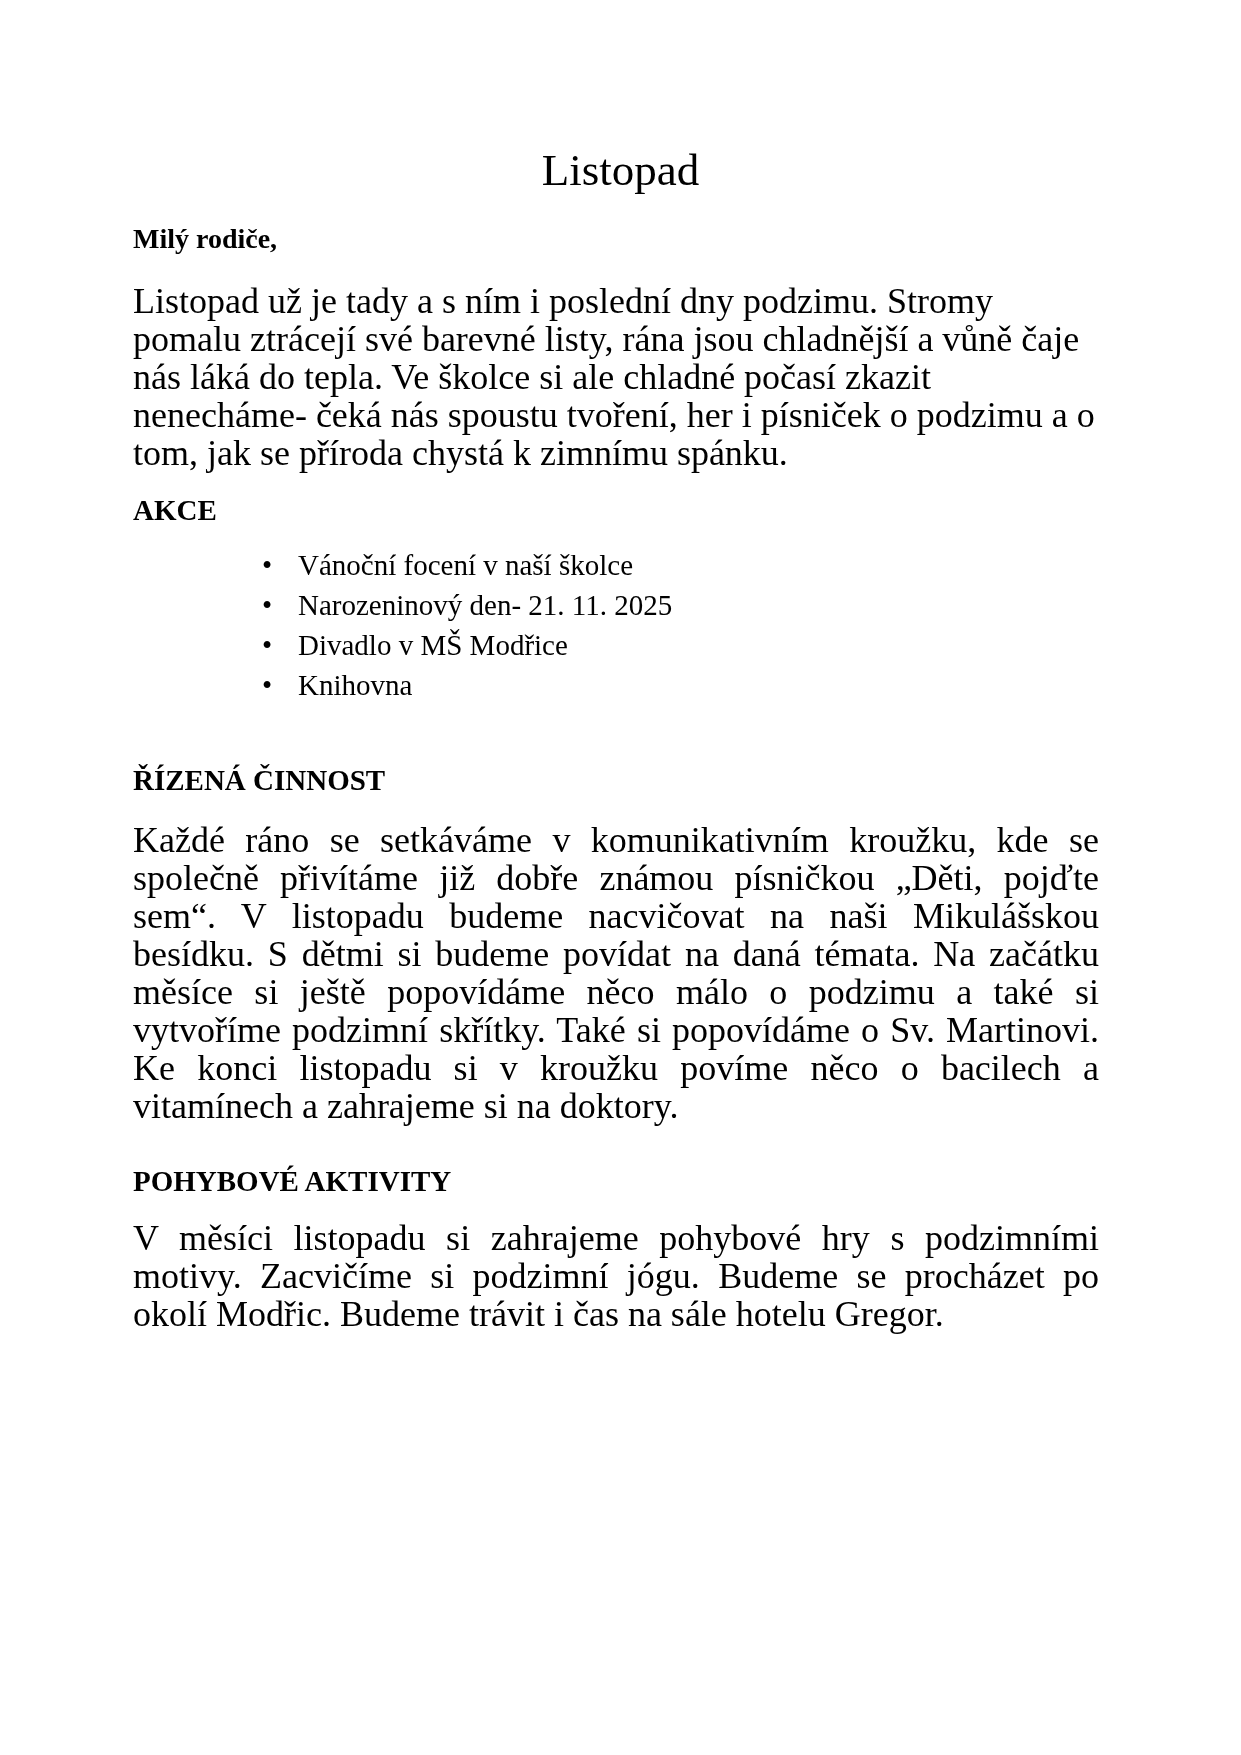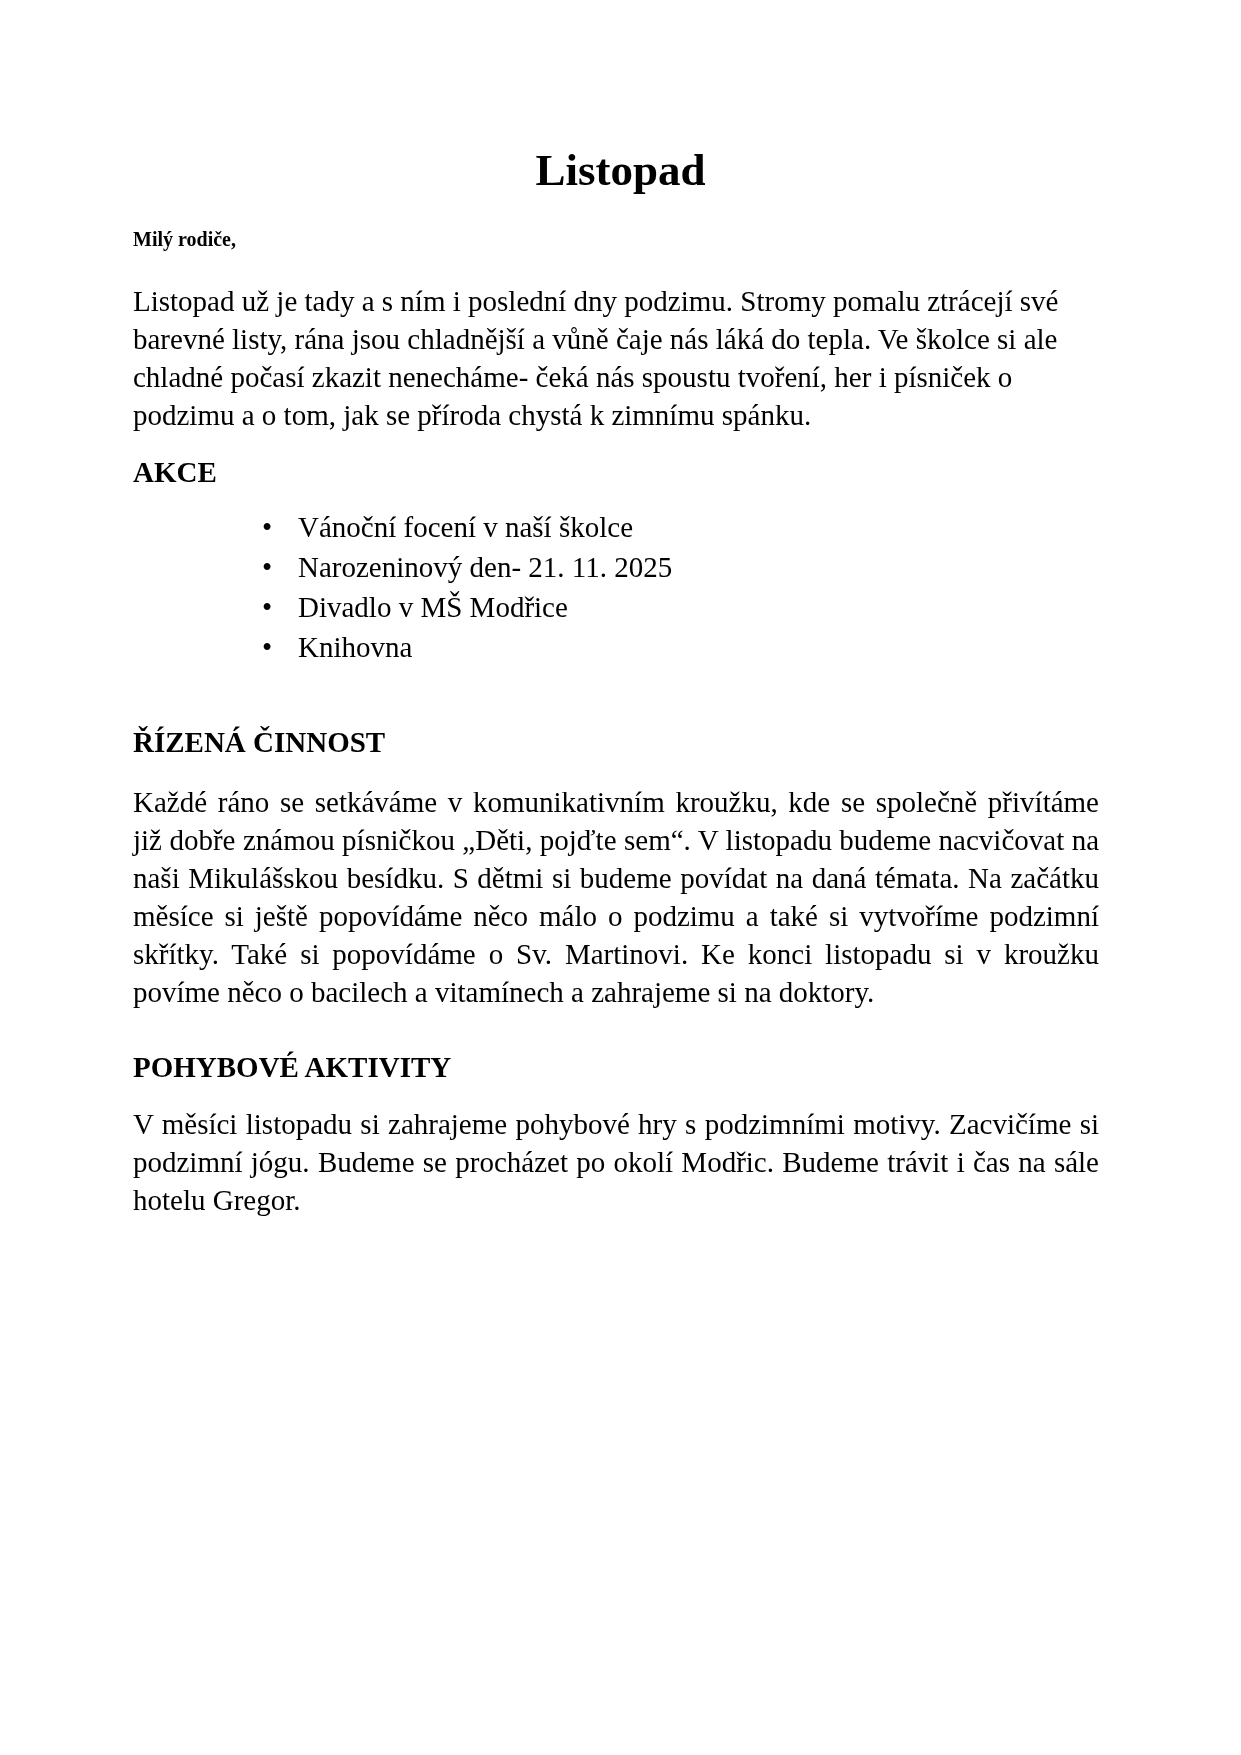--- a/index.html
+++ b/index.html
@@ -18,39 +18,39 @@
     box-sizing: border-box;
     width: 1241px;
     height: 1755px;
     padding: 0 133px;
     background: #ffffff;
   }
   .doc-title {
     margin: 144px 0 0 0;
     font-size: 45px;
     line-height: 52px;
-    font-weight: bold;
+    font-weight: normal;
     text-align: center;
   }
   .doc-subtitle {
     margin: 22px 0 0 0;
     font-size: 41px;
     line-height: 48px;
     font-weight: bold;
     text-align: center;
   }
   .greeting {
     margin: 24px 0 0 0;
-    font-size: 20px;
+    font-size: 28px;
     line-height: 38px;
     font-weight: bold;
   }
   .para {
     margin: 24px 9px 0 0;
-    font-size: 29px;
+    font-size: 36px;
     line-height: 38px;
   }
   .heading {
     font-size: 29px;
     line-height: 38px;
     font-weight: bold;
     margin: 0;
   }
   .heading-akce { margin-top: 19px; }
   .heading-rizena { margin-top: 56px; }

